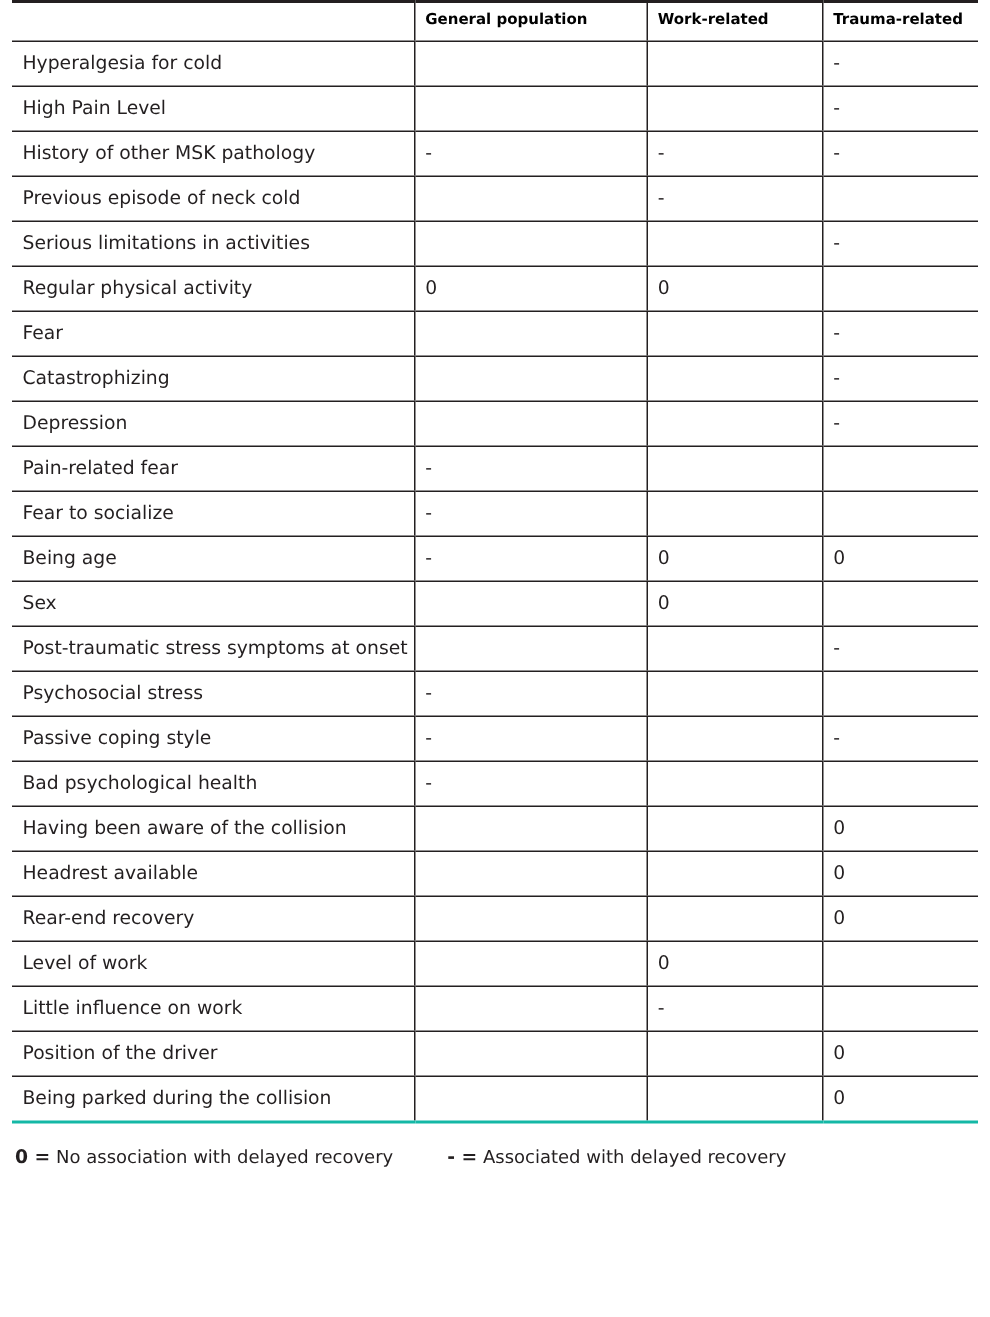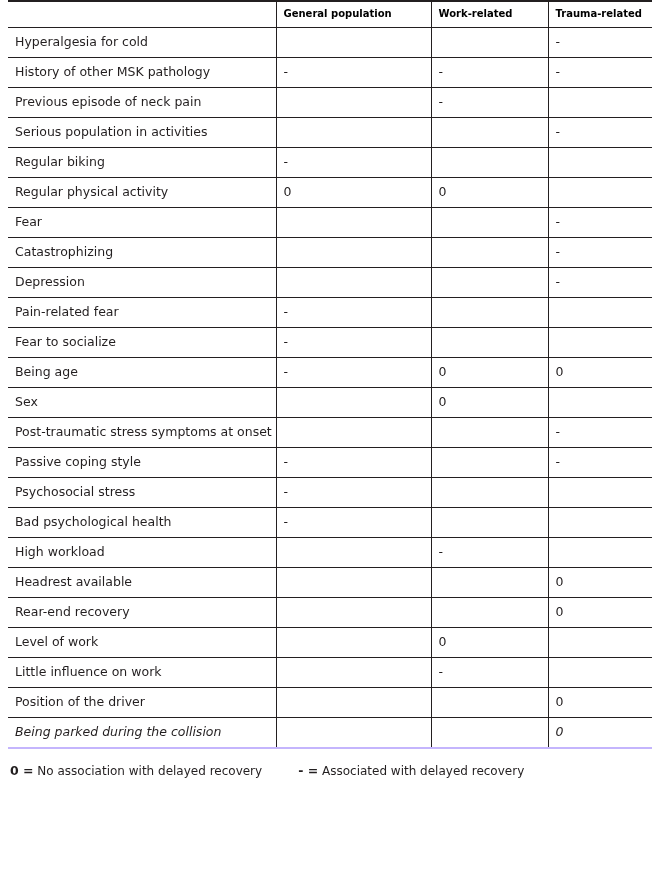--- a/index.html
+++ b/index.html
@@ -57,22 +57,21 @@
     line-height: 1.1;
     vertical-align: middle;
     color: #231f20;
     overflow: hidden;
     white-space: nowrap;
   }
   table.matrix tbody td.sep {
     border-left: 1px solid #231f20;
   }
   table.matrix tbody tr:last-child td {
-    border-bottom: 2px solid #c4b5fd;
-    font-style: italic;
+    border-bottom: 2px solid #14b8a6;
   }
   .legend {
     margin-top: 14px;
     font-size: 12px;
     line-height: 1.2;
     padding-left: 2px;
     white-space: nowrap;
   }
   .legend .sym {
     font-weight: bold;
@@ -107,42 +106,42 @@
       </tr>
     </thead>
     <tbody id="tbody">
         <tr>
           <td>Hyperalgesia for cold</td>
           <td class="sep"></td>
           <td class="sep"></td>
           <td class="sep">-</td>
         </tr>
         <tr>
+          <td>High Pain Level</td>
+          <td class="sep"></td>
+          <td class="sep"></td>
+          <td class="sep">-</td>
+        </tr>
+        <tr>
           <td>History of other MSK pathology</td>
           <td class="sep">-</td>
           <td class="sep">-</td>
           <td class="sep">-</td>
         </tr>
         <tr>
-          <td>Previous episode of neck pain</td>
-          <td class="sep"></td>
-          <td class="sep">-</td>
-          <td class="sep"></td>
-        </tr>
-        <tr>
-          <td>Serious population in activities</td>
-          <td class="sep"></td>
-          <td class="sep"></td>
-          <td class="sep">-</td>
-        </tr>
-        <tr>
-          <td>Regular biking</td>
-          <td class="sep">-</td>
-          <td class="sep"></td>
-          <td class="sep"></td>
+          <td>Previous episode of neck cold</td>
+          <td class="sep"></td>
+          <td class="sep">-</td>
+          <td class="sep"></td>
+        </tr>
+        <tr>
+          <td>Serious limitations in activities</td>
+          <td class="sep"></td>
+          <td class="sep"></td>
+          <td class="sep">-</td>
         </tr>
         <tr>
           <td>Regular physical activity</td>
           <td class="sep">0</td>
           <td class="sep">0</td>
           <td class="sep"></td>
         </tr>
         <tr>
           <td>Fear</td>
           <td class="sep"></td>
@@ -185,42 +184,42 @@
           <td class="sep">0</td>
           <td class="sep"></td>
         </tr>
         <tr>
           <td>Post-traumatic stress symptoms at onset</td>
           <td class="sep"></td>
           <td class="sep"></td>
           <td class="sep">-</td>
         </tr>
         <tr>
+          <td>Psychosocial stress</td>
+          <td class="sep">-</td>
+          <td class="sep"></td>
+          <td class="sep"></td>
+        </tr>
+        <tr>
           <td>Passive coping style</td>
           <td class="sep">-</td>
           <td class="sep"></td>
           <td class="sep">-</td>
         </tr>
         <tr>
-          <td>Psychosocial stress</td>
-          <td class="sep">-</td>
-          <td class="sep"></td>
-          <td class="sep"></td>
-        </tr>
-        <tr>
           <td>Bad psychological health</td>
           <td class="sep">-</td>
           <td class="sep"></td>
           <td class="sep"></td>
         </tr>
         <tr>
-          <td>High workload</td>
-          <td class="sep"></td>
-          <td class="sep">-</td>
-          <td class="sep"></td>
+          <td>Having been aware of the collision</td>
+          <td class="sep"></td>
+          <td class="sep"></td>
+          <td class="sep">0</td>
         </tr>
         <tr>
           <td>Headrest available</td>
           <td class="sep"></td>
           <td class="sep"></td>
           <td class="sep">0</td>
         </tr>
         <tr>
           <td>Rear-end recovery</td>
           <td class="sep"></td>

